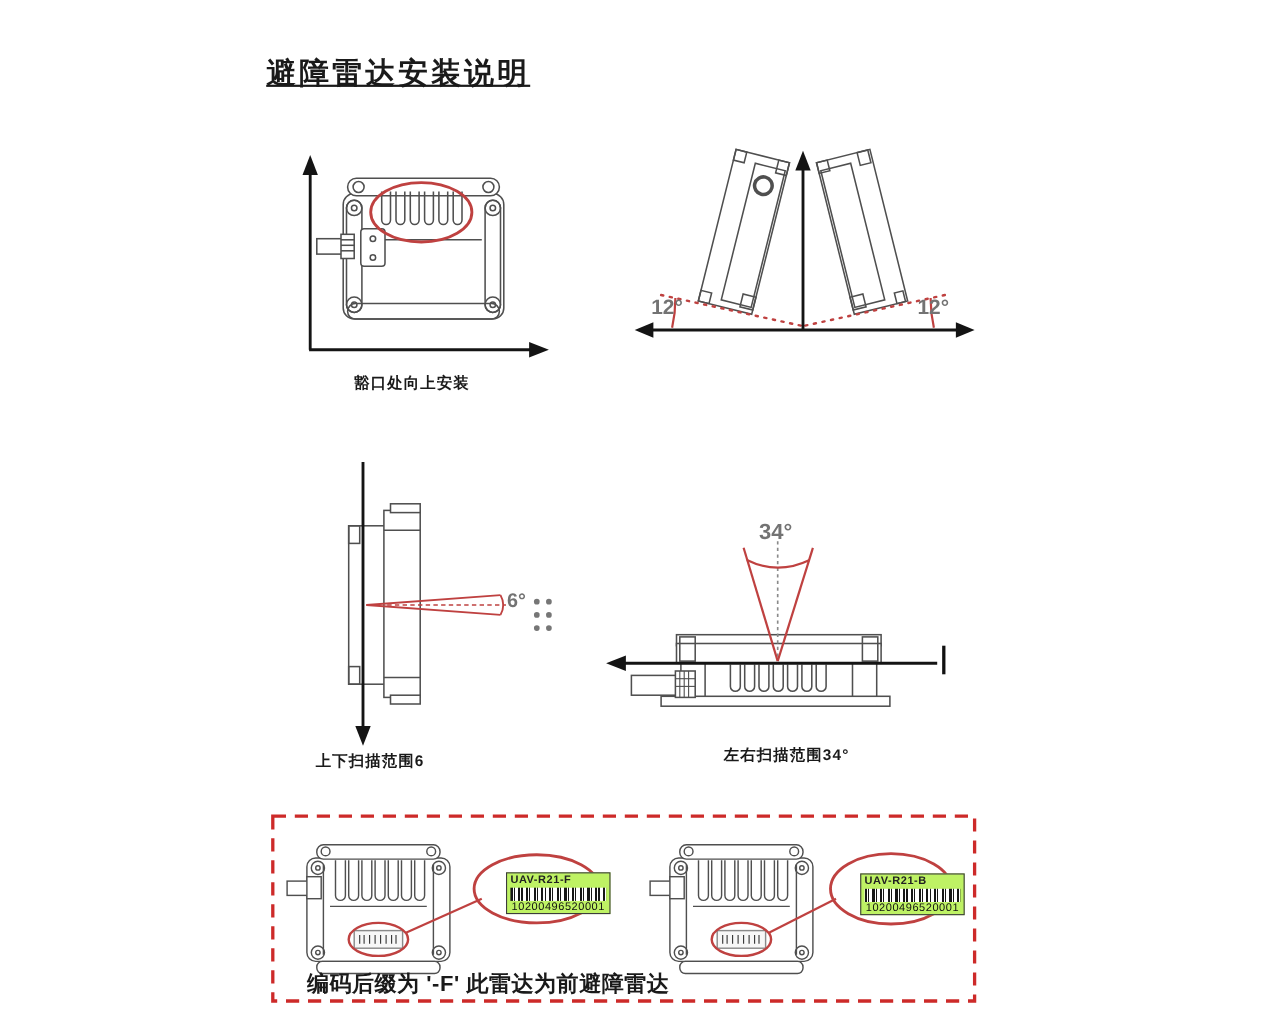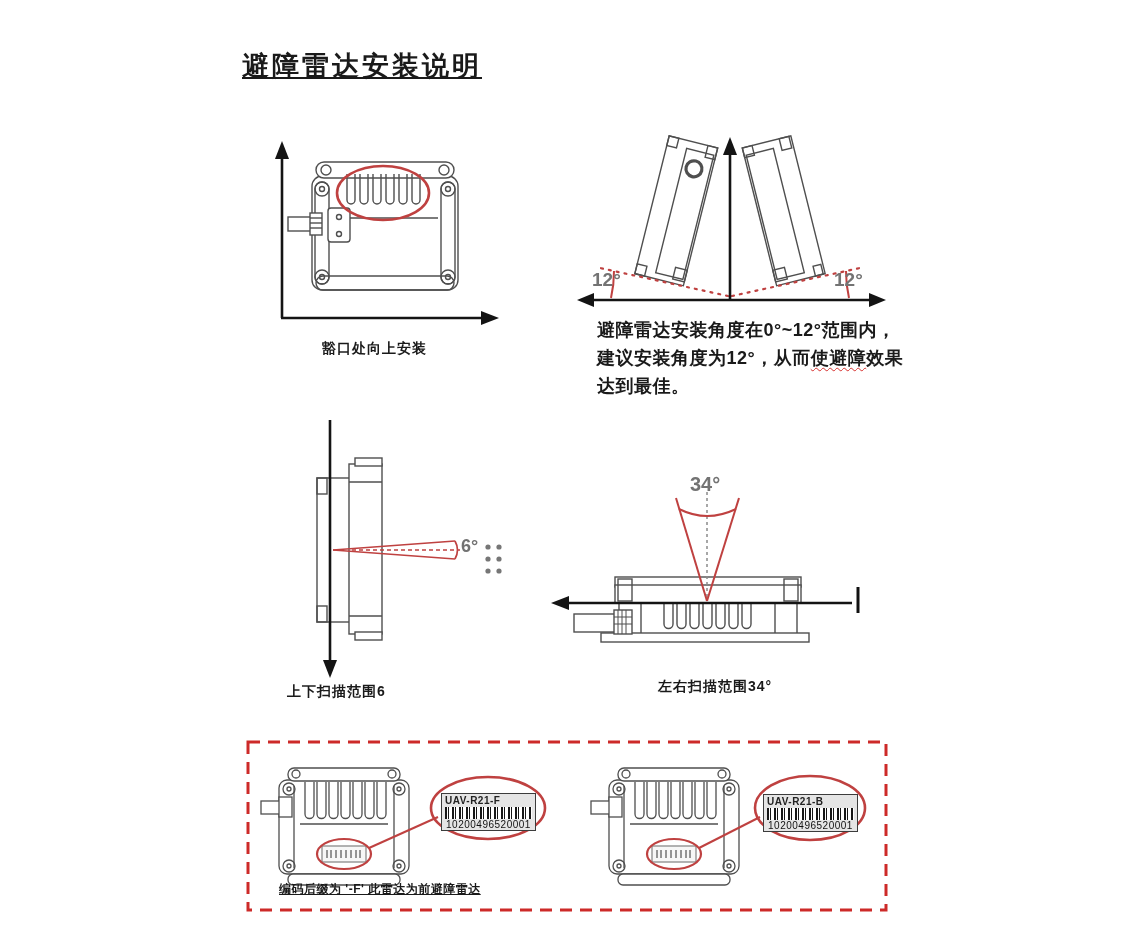--- a/index.html
+++ b/index.html
@@ -16,30 +16,30 @@
   .cap-hscan{left:646px;top:678px;margin-left:12px;}
   .red{color:#737373;}
   .angle12L{left:592px;top:269px;font-size:19px;}
   .angle12R{left:834px;top:269px;font-size:19px;}
   .angle34{left:690px;top:473px;font-size:20px;text-align:center;}
   .angle6{left:461px;top:536px;font-size:18px;}
   .note{left:597px;top:316px;font-size:18px;line-height:28px;letter-spacing:0.5px;}
   .note div{white-space:nowrap;}
   .wavy{text-decoration:underline;text-decoration-style:wavy;text-decoration-color:#d63230;text-decoration-thickness:1px;text-underline-offset:3px;}
   .label-box{
-    position:absolute;width:95px;height:38px;background:#e5e5e5;border:1.5px solid #3c3c3c;
-    box-sizing:border-box;padding:1px 3px 0 3px;z-index:3;
+    position:absolute;width:95px;height:38px;background:#bef264;border:1.5px solid #3c3c3c;
+    box-sizing:border-box;padding:1px 3px 0 3px;z-index:3;margin-left:19px;
   }
   .label-model{font-size:10px;font-weight:bold;letter-spacing:0.5px;color:#222;line-height:11px;}
   .label-bars{height:12px;margin-top:1px;
     background:repeating-linear-gradient(90deg,#161616 0px,#161616 2px,#fff 2px,#fff 3px,#161616 3px,#161616 4px,#fff 4px,#fff 7px);}
   .label-serial{font-size:10px;text-align:center;letter-spacing:0.5px;color:#111;line-height:12px;}
   .box-f{left:441px;top:793px;}
   .box-b{left:763px;top:794px;}
-  .cap-code{font-size:12px;letter-spacing:0.5px;text-decoration:underline;}
+  .cap-code{font-size:20px;letter-spacing:0.5px;}
   .cap-code-f{left:279px;top:881px;}
   .cap-code-b{left:597px;top:881px;}
 </style>
 </head>
 <body>
 
 <div class="page">
 
   <svg class="art" width="1146" height="927" viewBox="0 0 1146 927">
 
@@ -255,25 +255,20 @@
     </g>
   </svg>
 
   <div class="txt title">避障雷达安装说明</div>
 
   <div class="txt cap cap-front">豁口处向上安装</div>
 
   <div class="txt red angle12L">12°</div>
   <div class="txt red angle12R">12°</div>
 
-  <div class="txt note">
-    <div>避障雷达安装角度在0°~12°范围内，</div>
-    <div><span>建议安装角度为12°，从而</span><span class="wavy">使避障</span><span>效果</span></div>
-    <div>达到最佳。</div>
-  </div>
 
   <div class="txt red angle6">6°</div>
   <div class="txt cap cap-vscan">上下扫描范围6</div>
 
   <div class="txt red angle34">34°</div>
   <div class="txt cap cap-hscan">左右扫描范围34°</div>
 
   <div class="label-box box-f">
     <div class="label-model">UAV-R21-F</div>
     <div class="label-bars"></div>

